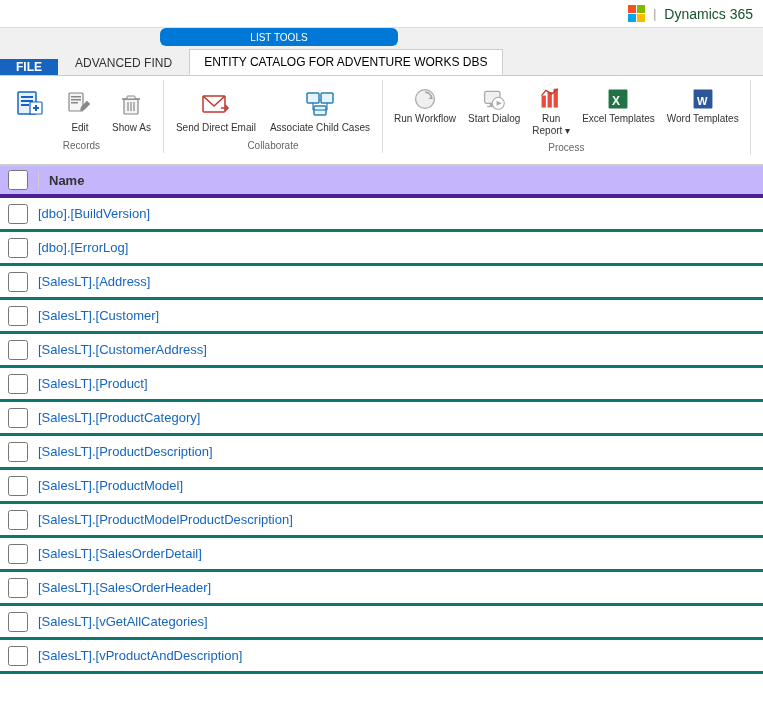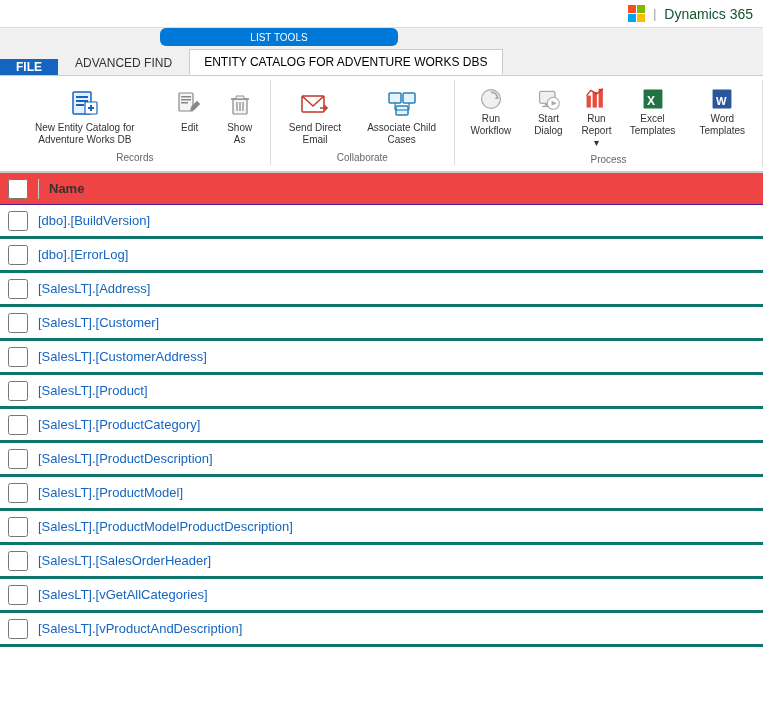--- a/index.html
+++ b/index.html
@@ -131,22 +131,22 @@
     }
 
     
     .grid-container {
       flex: 1;
       overflow-y: auto;
     }
     .grid-header {
       display: flex;
       align-items: center;
-      background: #ef4444;
-      border-bottom: 1px solid #4c1d95;
+      background: #c4b5fd;
+      border-bottom: 4px solid #4c1d95;
       height: 32px;
       padding: 0 8px;
       position: sticky;
       top: 0;
       z-index: 5;
     }
     .grid-checkbox {
       width: 20px;
       height: 20px;
       border: 1px solid #999;
@@ -261,21 +261,20 @@
               <svg width="32" height="32" viewBox="0 0 32 32">
                 <rect x="4" y="4" width="18" height="22" rx="1" fill="#e8f0fe" stroke="#1565c0" stroke-width="1.5"></rect>
                 <rect x="7" y="8" width="12" height="2" fill="#1565c0"></rect>
                 <rect x="7" y="12" width="12" height="2" fill="#1565c0"></rect>
                 <rect x="7" y="16" width="8" height="2" fill="#1565c0"></rect>
                 <rect x="16" y="14" width="12" height="12" rx="1" fill="#fff" stroke="#1565c0" stroke-width="1.2"></rect>
                 <line x1="22" y1="17" x2="22" y2="23" stroke="#1565c0" stroke-width="2"></line>
                 <line x1="19" y1="20" x2="25" y2="20" stroke="#1565c0" stroke-width="2"></line>
               </svg>
             </div>
-            <div class="ribbon-btn-label">New Entity Catalog for Adventure Works DB</div>
           </div>
 
           <div class="ribbon-btn">
             <div class="ribbon-btn-icon">
               <svg width="26" height="26" viewBox="0 0 26 26">
                 <rect x="2" y="2" width="14" height="18" rx="1" fill="#f5f5f5" stroke="#888" stroke-width="1.2"></rect>
                 <rect x="4" y="5" width="10" height="1.5" fill="#888"></rect>
                 <rect x="4" y="8" width="10" height="1.5" fill="#888"></rect>
                 <rect x="4" y="11" width="7" height="1.5" fill="#888"></rect>
                 <path d="M14 16 L20 10 L23 13 L17 19 Z" fill="#888" stroke="#888" stroke-width="0.5"></path>
@@ -446,20 +445,24 @@
           <div class="grid-row">
       <input type="checkbox" class="grid-row-checkbox" style="margin-right: 10px; flex-shrink: 0;">
       <span class="grid-row-link">[SalesLT].[ProductModel]</span>
     </div>
           <div class="grid-row">
       <input type="checkbox" class="grid-row-checkbox" style="margin-right: 10px; flex-shrink: 0;">
       <span class="grid-row-link">[SalesLT].[ProductModelProductDescription]</span>
     </div>
           <div class="grid-row">
       <input type="checkbox" class="grid-row-checkbox" style="margin-right: 10px; flex-shrink: 0;">
+      <span class="grid-row-link">[SalesLT].[SalesOrderDetail]</span>
+    </div>
+          <div class="grid-row">
+      <input type="checkbox" class="grid-row-checkbox" style="margin-right: 10px; flex-shrink: 0;">
       <span class="grid-row-link">[SalesLT].[SalesOrderHeader]</span>
     </div>
           <div class="grid-row">
       <input type="checkbox" class="grid-row-checkbox" style="margin-right: 10px; flex-shrink: 0;">
       <span class="grid-row-link">[SalesLT].[vGetAllCategories]</span>
     </div>
           <div class="grid-row">
       <input type="checkbox" class="grid-row-checkbox" style="margin-right: 10px; flex-shrink: 0;">
       <span class="grid-row-link">[SalesLT].[vProductAndDescription]</span>
     </div>

